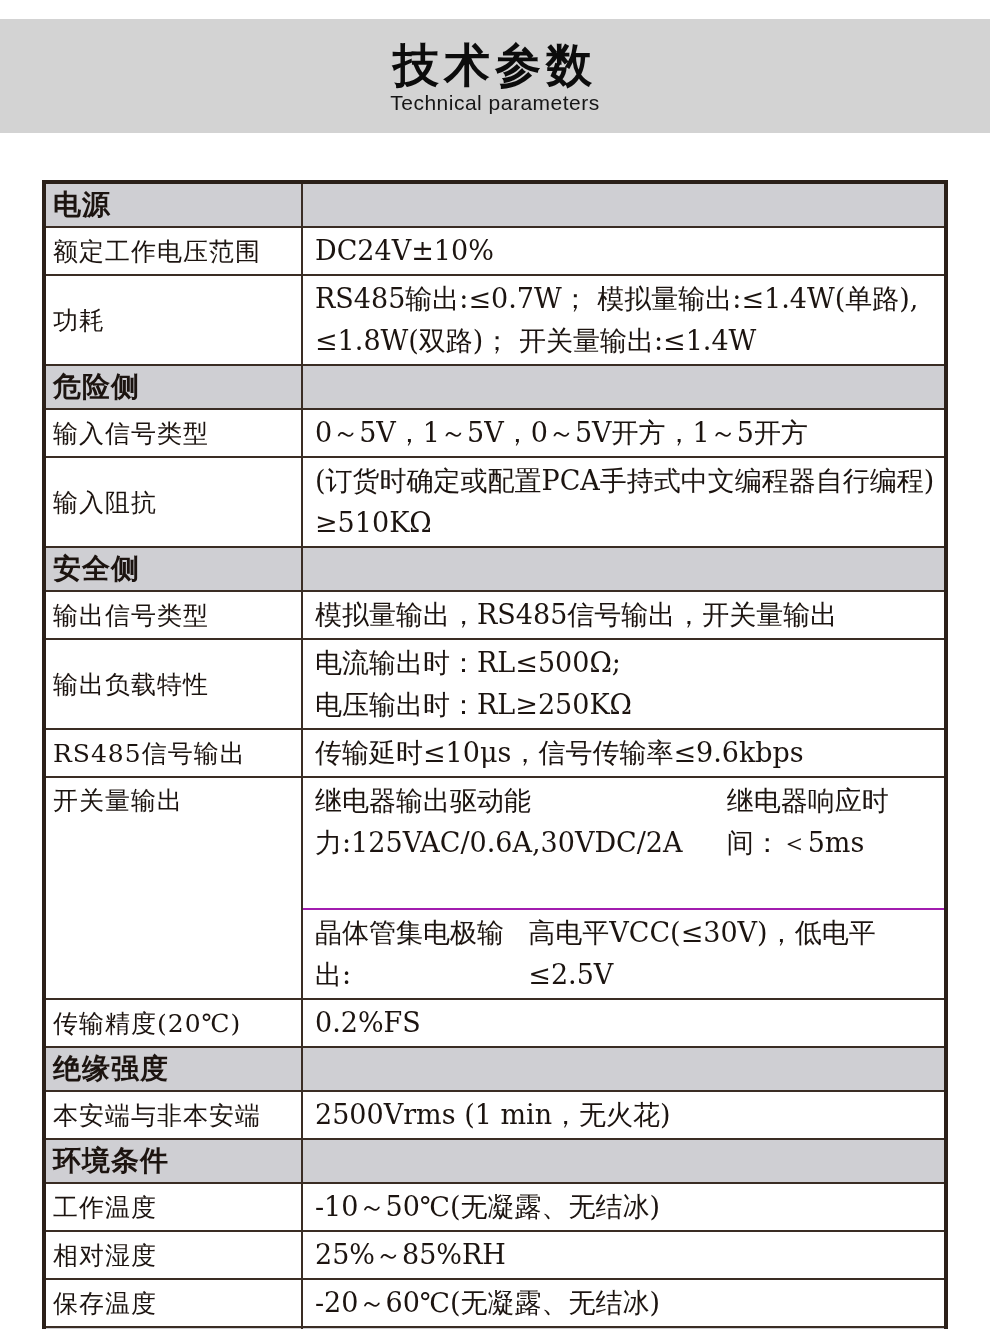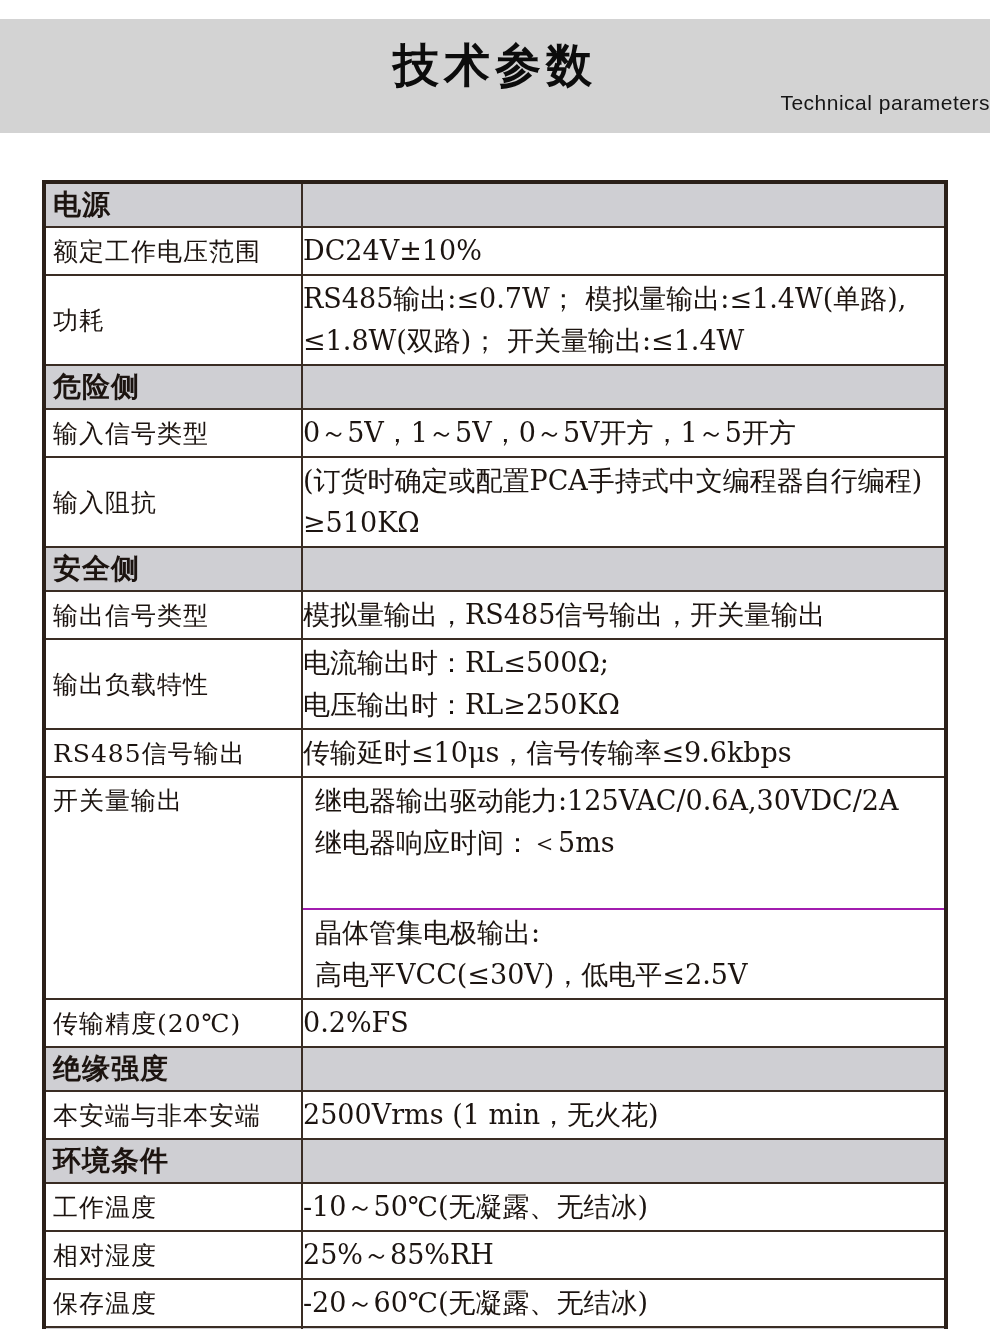--- a/index.html
+++ b/index.html
@@ -35,21 +35,20 @@
     letter-spacing: 5px;
     line-height: 52px;
     color: #0c0c0c;
   }
   .page-subtitle {
     font-family: "Liberation Sans", "DejaVu Sans", sans-serif;
     font-size: 21px;
     line-height: 24px;
     color: #161616;
     letter-spacing: 0.5px;
-    text-align: right;
   }
   
   .spec-table {
     position: absolute;
     left: 42px;
     top: 180px;
     width: 906px;
     box-sizing: border-box;
     border: 4px solid #2b2019;
     background: #ffffff;
@@ -71,34 +70,33 @@
   .cell.label {
     width: 257px;
     flex: 0 0 257px;
     border-right: 2px solid #3a2d24;
     padding: 2px 4px 2px 7px;
     font-size: 25px;
     letter-spacing: 1px;
   }
   .cell.value {
     flex: 1 1 auto;
-    padding: 2px 6px 2px 0;
+    padding: 2px 6px 2px 12px;
     font-size: 27px;
   }
   .cell.value .line { line-height: 42px; }
   .row.section .cell.label { font-size: 28px; }
   .cell.label.top {
     justify-content: flex-start;
     padding-top: 6px;
   }
   .cell.value.split { padding: 0; }
   .cell.value.split .block {
     box-sizing: border-box;
     display: flex;
-    flex-direction: column;
     justify-content: center;
     padding: 2px 6px 2px 12px;
   }
   .cell.value.split .block.divided { border-top: 2px solid #a21caf; margin-top: 42px; }
 </style>
 </head>
 <body>
 
 <div class="page">
 

